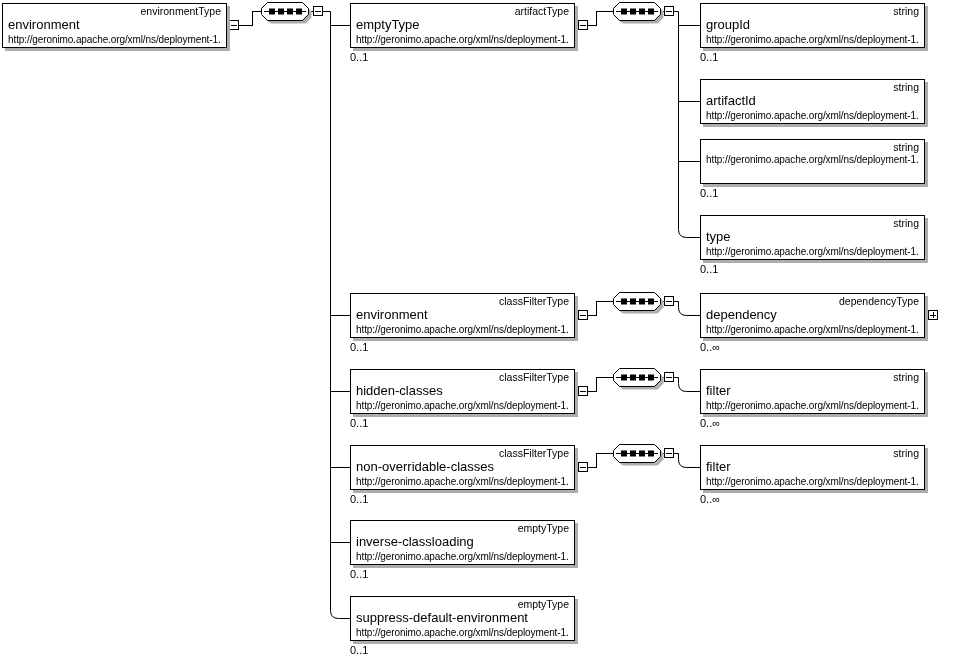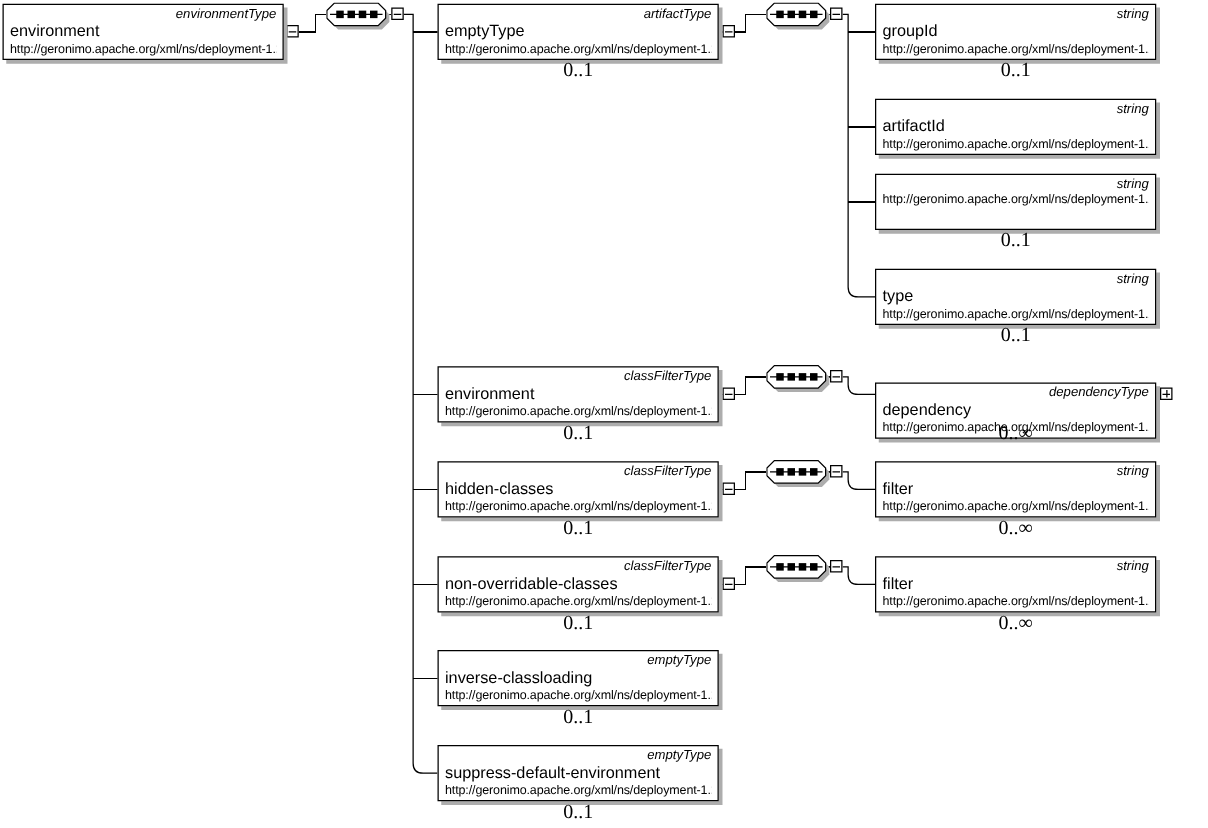--- a/index.html
+++ b/index.html
@@ -10,33 +10,32 @@
   }
   #wires { position:absolute; left:0; top:0; width:966px; height:662px; }
   .ebox {
     position:absolute; width:225px; height:45px; background:#ffffff;
     border:1px solid #000000; box-shadow:3px 3px 0 0 #adadad;
     padding:1px 5px 0 5px; display:flex; flex-direction:column; cursor:default;
   }
   .etype {
     align-self:flex-end; font-size:10.5px; line-height:12px; color:#000;
     white-space:nowrap;
-    font-style:italic;
   }
   .ename {
     font-size:13px; font-weight:normal; line-height:16px; color:#000;
     white-space:nowrap; overflow:hidden;
   }
   .ens {
     font-size:10px; letter-spacing:-0.1px; line-height:13px; color:#000;
     white-space:nowrap; overflow:hidden;
   }
   .occ {
-    position:absolute; width:225px; height:14px; text-align:center;
-    font-size:16px; line-height:14px; color:#000;font-family:Liberation Serif, serif;
+    position:absolute; width:225px; height:14px; text-align:left;
+    font-size:11px; line-height:14px; color:#000;
   }
   .toggle {
     position:absolute; width:10px; height:10px; background:#ffffff;
     border:1px solid #000000; cursor:pointer;
   }
   .toggle::before {
     content:""; position:absolute; left:1px; top:3.5px; width:6px; height:1px;
     background:#000000;
   }
   .toggle.plus::after {
@@ -193,21 +192,21 @@
   </div>
   <div class="occ" style="left:700px;top:262px">0..1</div>
 
   <div class="ebox" style="left:350px;top:293px">
     <span class="etype">classFilterType</span>
     <span class="ename">environment</span>
     <span class="ens">http://geronimo.apache.org/xml/ns/deployment-1.2</span>
   </div>
   <div class="occ" style="left:350px;top:340px">0..1</div>
 
-  <div class="ebox" style="left:700px;top:306px">
+  <div class="ebox" style="left:700px;top:293px">
     <span class="etype">dependencyType</span>
     <span class="ename">dependency</span>
     <span class="ens">http://geronimo.apache.org/xml/ns/deployment-1.2</span>
   </div>
   <div class="occ" style="left:700px;top:340px">0..∞</div>
 
   <div class="ebox" style="left:350px;top:369px">
     <span class="etype">classFilterType</span>
     <span class="ename">hidden-classes</span>
     <span class="ens">http://geronimo.apache.org/xml/ns/deployment-1.2</span>

